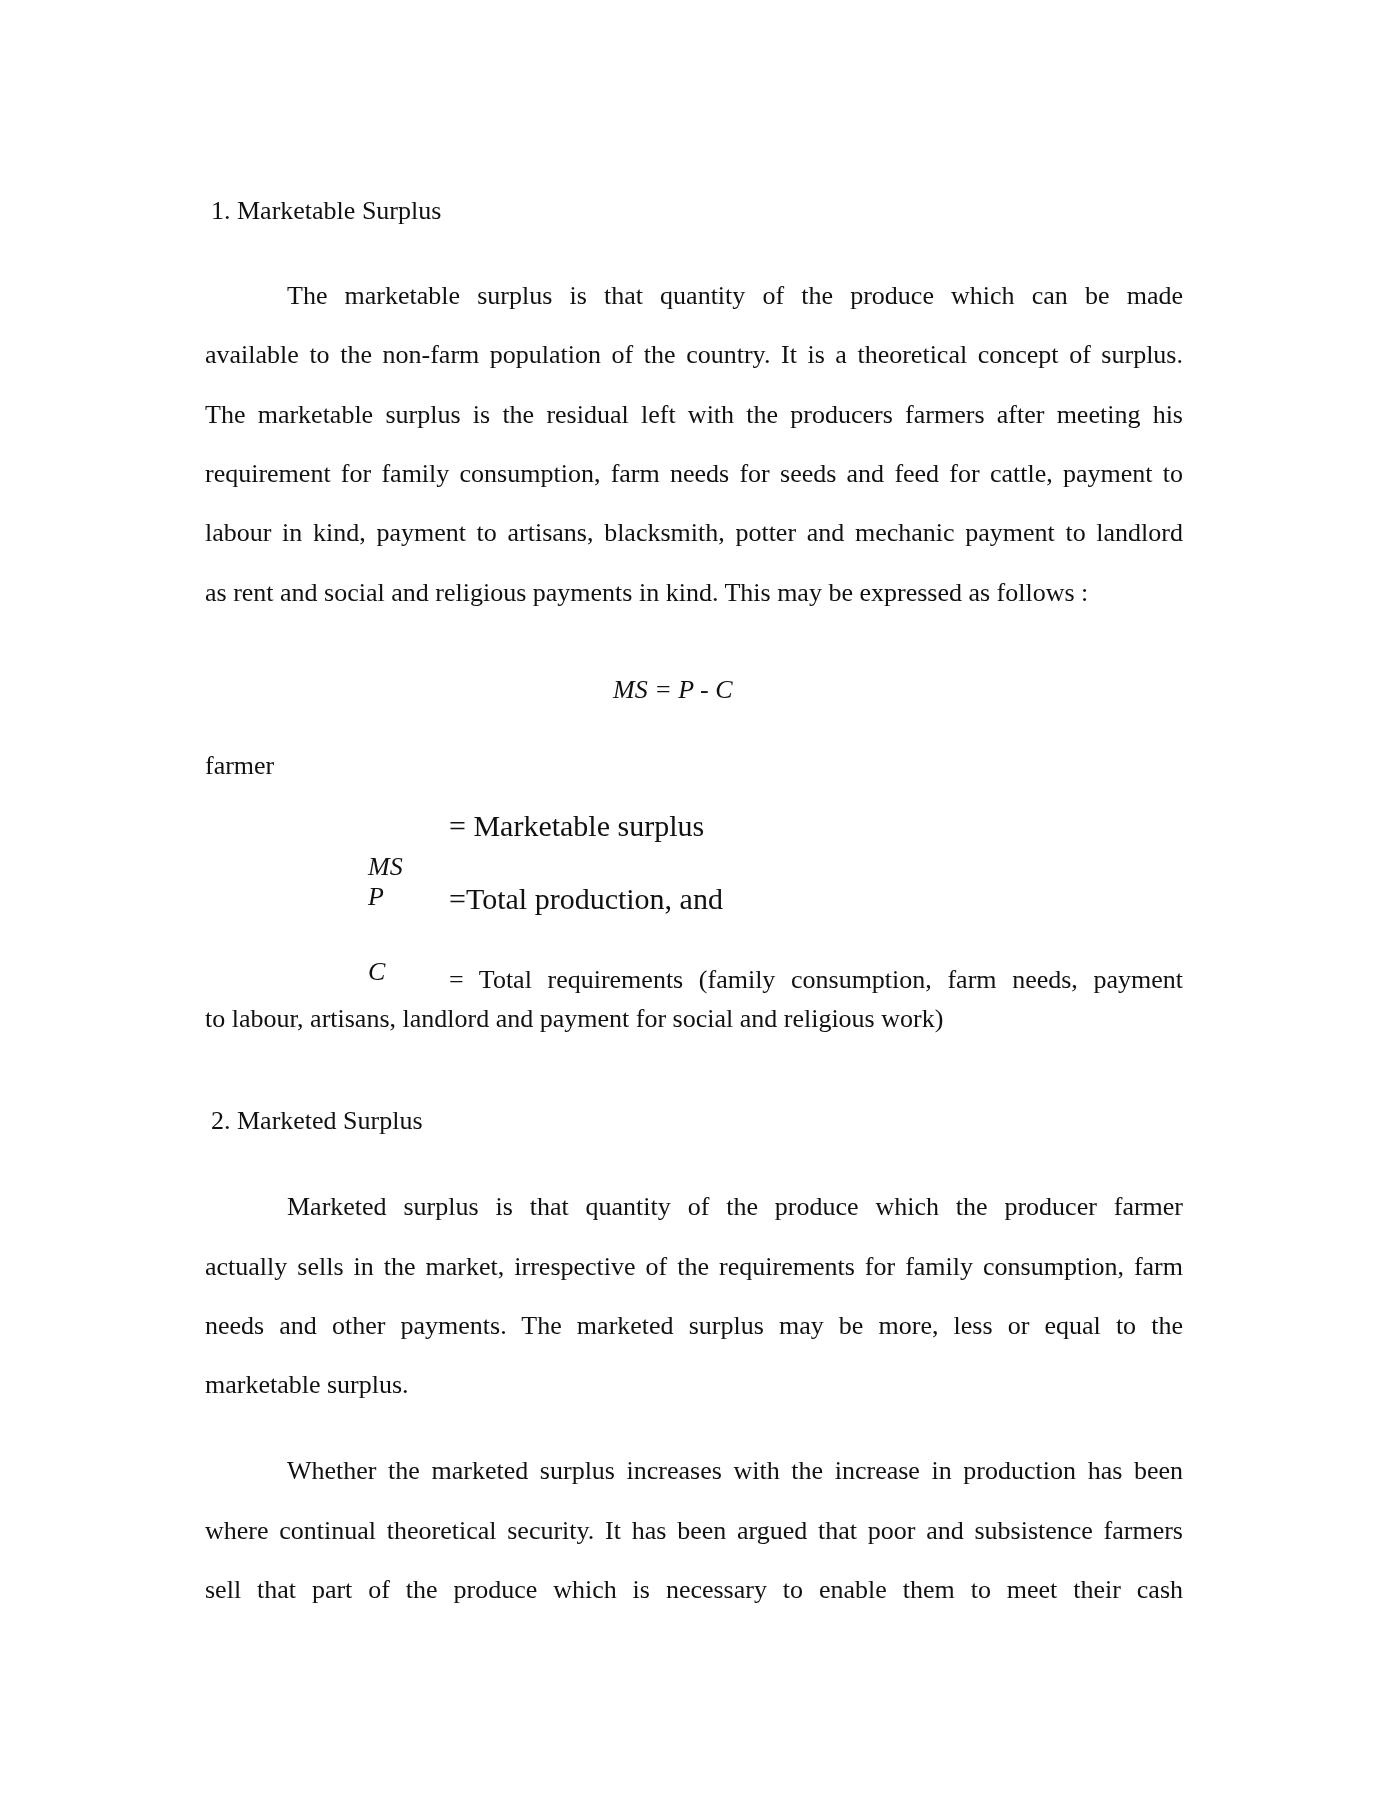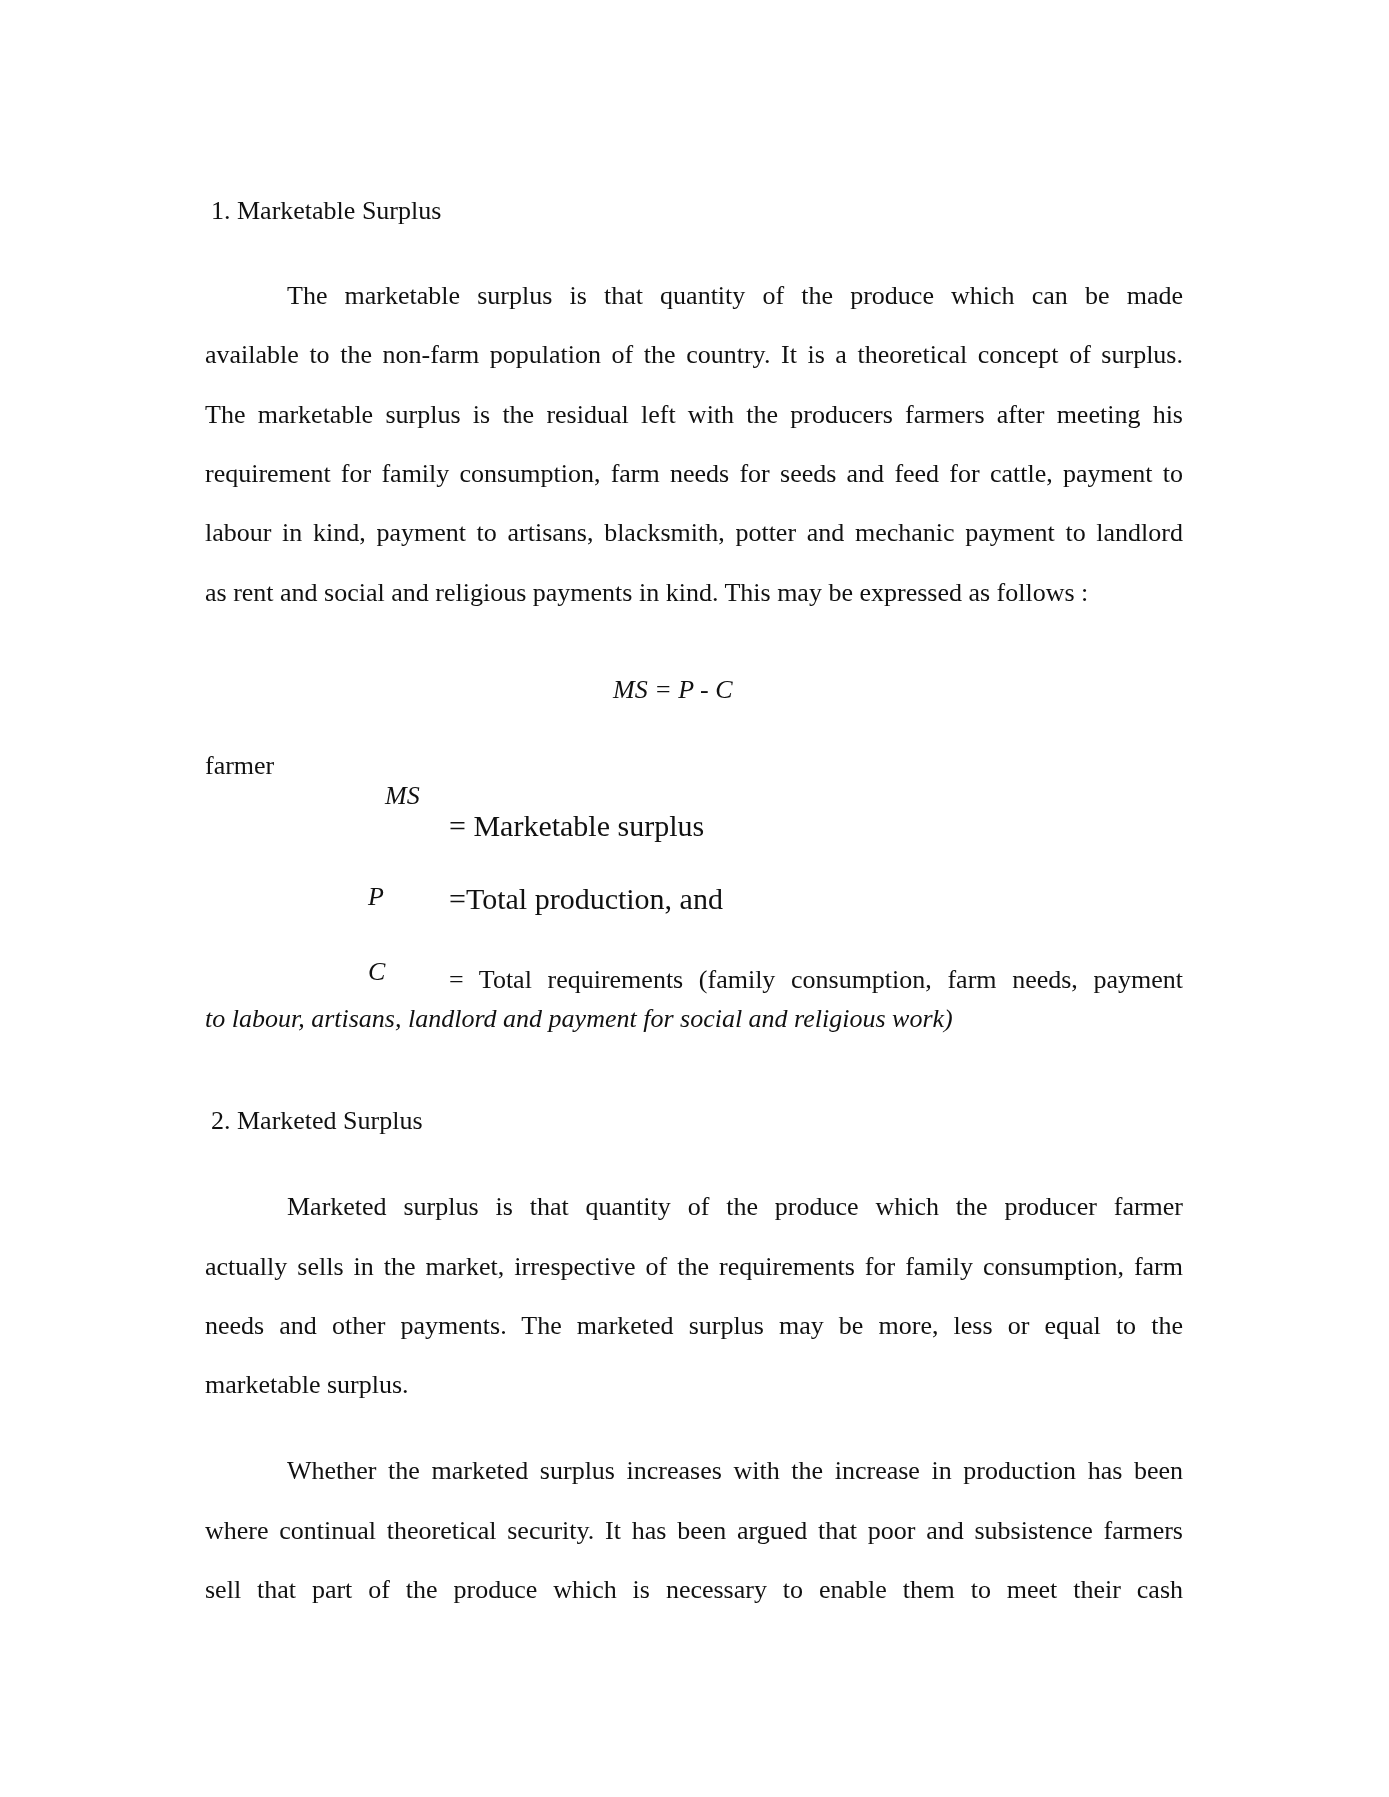--- a/index.html
+++ b/index.html
@@ -26,29 +26,29 @@
   <div class="abs line" style="top:340px;">available to the non-farm population of the country. It is a theoretical concept of surplus.</div>
   <div class="abs line" style="top:400px;">The marketable surplus is the residual left with the producers farmers after meeting his</div>
   <div class="abs line" style="top:459px;">requirement for family consumption, farm needs for seeds and feed for cattle, payment to</div>
   <div class="abs line" style="top:518px;">labour in kind, payment to artisans, blacksmith, potter and mechanic payment to landlord</div>
   <div class="abs line last" style="top:578px;">as rent and social and religious payments in kind. This may be expressed as follows :</div>
 
   <div class="abs formula" style="top:662px;margin-top:13px;">MS = P - C</div>
 
   <div class="abs" style="left:205px; top:751px; font-size:26px;">farmer</div>
 
-  <div class="abs sym" style="top:781px;margin-left:17px;">MS</div>
+  <div class="abs sym" style="top:852px;">MS</div>
   <div class="abs def" style="top:809px;">= Marketable surplus</div>
 
   <div class="abs sym" style="top:882px;">P</div>
   <div class="abs def" style="top:882px;">=Total production, and</div>
 
   <div class="abs sym" style="top:957px;">C</div>
   <div class="abs defwide" style="top:957px;">= Total requirements (family consumption, farm needs, payment</div>
-  <div class="abs" style="left:205px; top:1004px; font-size:26px;font-style:italic;">to labour, artisans, landlord and payment for social and religious work)</div>
+  <div class="abs" style="left:205px; top:1004px; font-size:26px;">to labour, artisans, landlord and payment for social and religious work)</div>
 
   <div class="abs h" style="top:1106px;">2. Marketed Surplus</div>
 
   <div class="abs line indent" style="top:1192px;">Marketed surplus is that quantity of the produce which the producer farmer</div>
   <div class="abs line" style="top:1252px;">actually sells in the market, irrespective of the requirements for family consumption, farm</div>
   <div class="abs line" style="top:1311px;">needs and other payments. The marketed surplus may be more, less or equal to the</div>
   <div class="abs line last" style="top:1370px;">marketable surplus.</div>
 
   <div class="abs line indent" style="top:1456px;">Whether the marketed surplus increases with the increase in production has been</div>
   <div class="abs line" style="top:1516px;">where continual theoretical security. It has been argued that poor and subsistence farmers</div>

